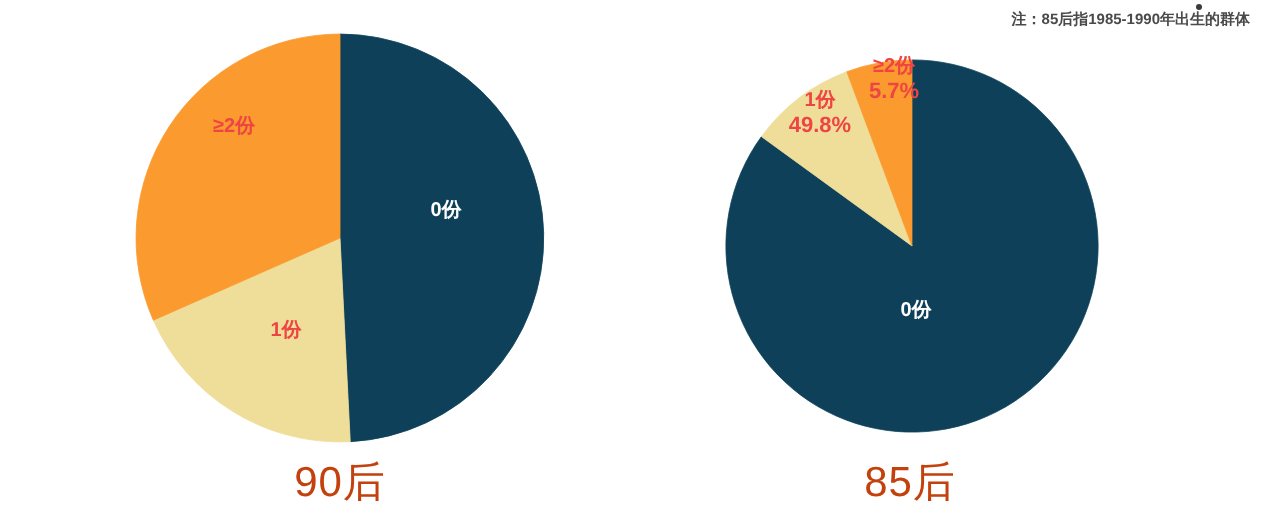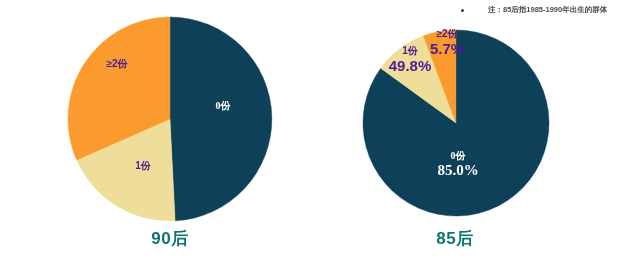--- a/index.html
+++ b/index.html
@@ -11,26 +11,27 @@
     height: 263px;
     background: #ffffff;
     font-family: "Liberation Sans", "DejaVu Sans", sans-serif;
     overflow: hidden;
     position: relative;
   }
 
   
   .note-row {
     position: absolute;
-    left: 453px;
+    left: 440px;
     top: 2px;
     width: 185px;
     height: 16px;
     display: flex;
-    align-items: center;
+    align-items: flex-end;
+    flex-direction: column;
   }
   .note-bullet {
     width: 3px;
     height: 3px;
     background: #3a3a3a;
     border-radius: 50%;
     flex: 0 0 auto;
     margin-right: 24px;
     margin-left: 8px;
   }
@@ -75,42 +76,42 @@
   
   .slice-label {
     position: absolute;
     text-align: center;
     line-height: 1.18;
     font-weight: bold;
     white-space: nowrap;
     pointer-events: none;
   }
   .slice-label .lab-name { display: block; font-size: 10px; }
-  .slice-label .lab-val  { display: block; font-size: 15px; }
-  .lab-on-dark  { color: #ffffff; font-family: Liberation Serif, serif; }
-  .lab-on-light { color: #4c1d95; }
+  .slice-label .lab-val  { display: block; font-size: 11px; }
+  .lab-on-dark  { color: #ffffff; }
+  .lab-on-light { color: #ef4444; }
 
   
   #lbl-l-0  { left: 195px; top: 100px; width: 56px; }
   #lbl-l-1  { left: 117px; top: 160px; width: 52px; }
   #lbl-l-2  { left:  88px; top:  58px; width: 58px; }
 
   
   #lbl-r-0  { left: 428px; top: 150px; width: 60px; }
   #lbl-r-1  { left: 386px; top:  45px; width: 48px; }
   #lbl-r-2  { left: 423px; top:  28px; width: 48px; }
 
   
   .chart-caption {
     position: absolute;
     top: 227px;
     text-align: center;
-    font-size: 17px;
-    font-weight: bold;
-    color: #0f766e;
+    font-size: 21px;
+    font-weight: normal;
+    color: #c2410c;
     letter-spacing: 0.5px;
   }
   #caption-left  { left:  95px; width: 150px; }
   #caption-right { left: 380px; width: 150px; }
 </style>
 </head>
 <body>
 
 <div class="note-row">
   <span class="note-bullet"></span>
@@ -151,21 +152,20 @@
           <path d="M 100 100 L 100.00 1.00 A 99 99 0 1 1 19.91 41.81 Z" fill="#0E4159" stroke="#0E4159" stroke-width="0.4"></path>
           <path d="M 100 100 L 19.91 41.81 A 99 99 0 0 1 65.30 7.28 Z" fill="#EFDE9A" stroke="#EFDE9A" stroke-width="0.4"></path>
           <path d="M 100 100 L 65.30 7.28 A 99 99 0 0 1 100.00 1.00 Z" fill="#FB9A2E" stroke="#FB9A2E" stroke-width="0.4"></path>
         </g>
     </svg>
   </div>
 </div>
 
 <div class="slice-label lab-on-dark" id="lbl-r-0">
   <span class="lab-name">0份</span>
-  <span class="lab-val">85.0%</span>
 </div>
 
 <div class="slice-label lab-on-light" id="lbl-r-1">
   <span class="lab-name">1份</span>
   <span class="lab-val">49.8%</span>
 </div>
 
 <div class="slice-label lab-on-light" id="lbl-r-2">
   <span class="lab-name">≥2份</span>
   <span class="lab-val">5.7%</span>

